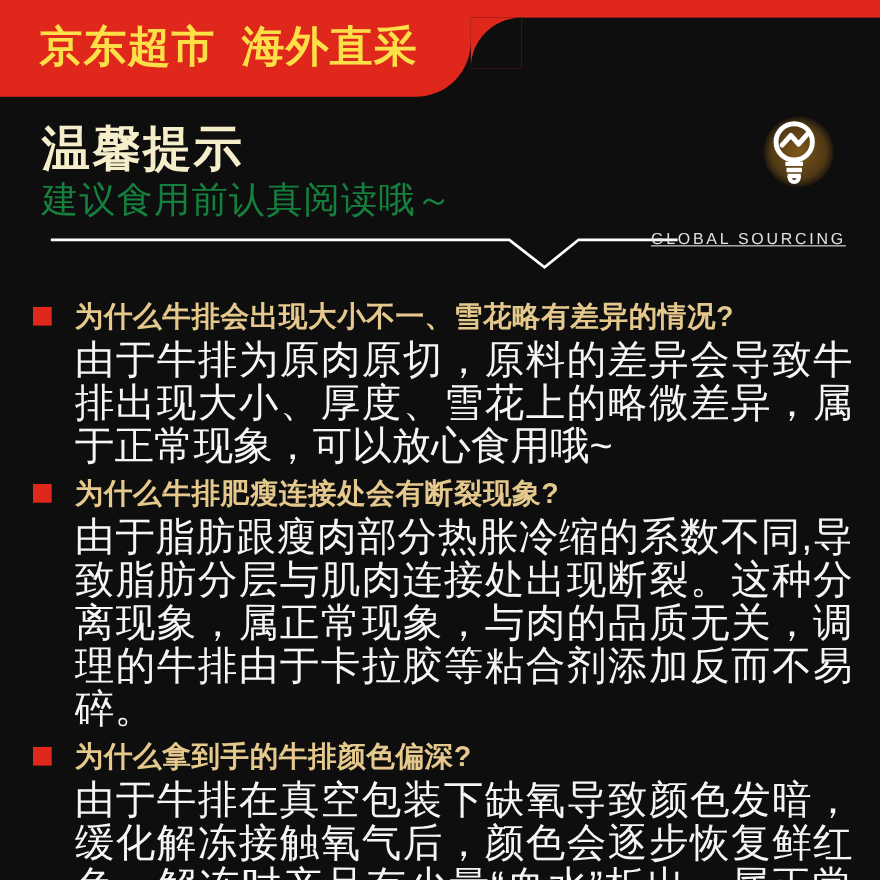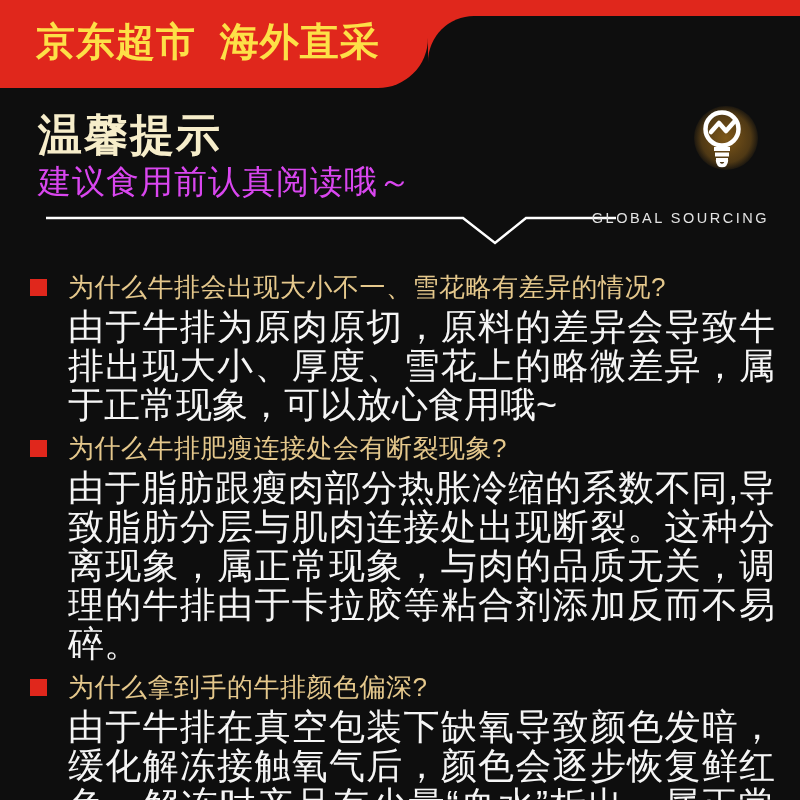--- a/index.html
+++ b/index.html
@@ -31,43 +31,43 @@
     content:""; position:absolute; inset:0;
     background:#0e0e0e; border-top-left-radius:46px;
   }
   
   .title {
     position:absolute; left:38px; top:106px;
     color:#f6edca; font-size:44px; font-weight:bold; letter-spacing:2px;
   }
   .subtitle {
     position:absolute; left:38px; top:160px;
-    color:#d946ef; font-size:33px; letter-spacing:1px; white-space:nowrap;
+    color:#15803d; font-size:33px; letter-spacing:1px; white-space:nowrap;
   }
   .bulb-glow {
     position:absolute; left:694px; top:106px; width:64px; height:64px;
     border-radius:50%;
     background:radial-gradient(circle, rgba(133,92,26,0.95) 0%, rgba(133,92,26,0.55) 55%, rgba(133,92,26,0) 75%);
   }
   .bulb-icon { position:absolute; left:699px; top:108px; }
   .divider-line { position:absolute; left:46px; top:215px; }
   .global-label {
     position:absolute; top:210px; right:31px;
-    color:#e3e3e3; font-size:14.5px; letter-spacing:2.5px; white-space:nowrap;
+    color:#e3e3e3; font-size:14.5px; letter-spacing:2.5px; white-space:nowrap;text-decoration:underline;
   }
   
   .faq { position:absolute; left:30px; top:268px; width:745px; }
   .faq-item { margin-bottom:5px; }
   .q-row { display:flex; align-items:flex-start; }
   .bullet {
     flex:0 0 auto; width:17px; height:17px; background:#e0271c;
     margin:11px 21px 0 0;
   }
   .question {
-    color:#e5c88c; font-size:26px; font-weight:normal;
+    color:#e5c88c; font-size:26px; font-weight:bold;
     line-height:39px; letter-spacing:0.5px;
   }
   .answer {
     margin-left:38px; width:707px;
     color:#f5f5f5; font-size:36px; line-height:39px;
     text-align:justify;
   }
 </style>
 </head>
 <body>

